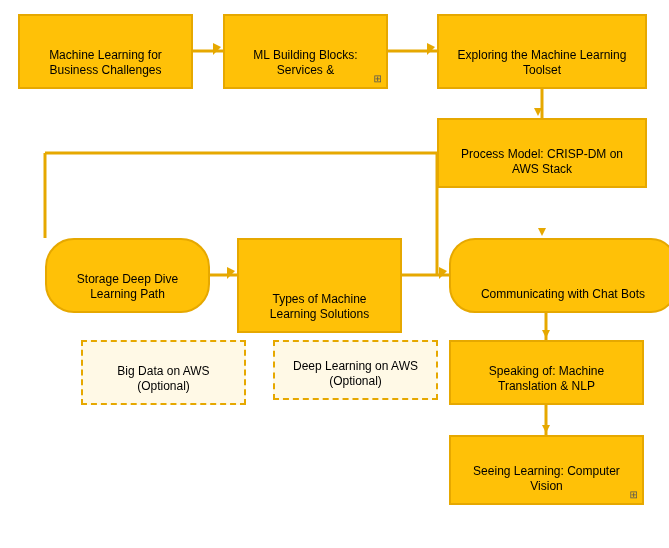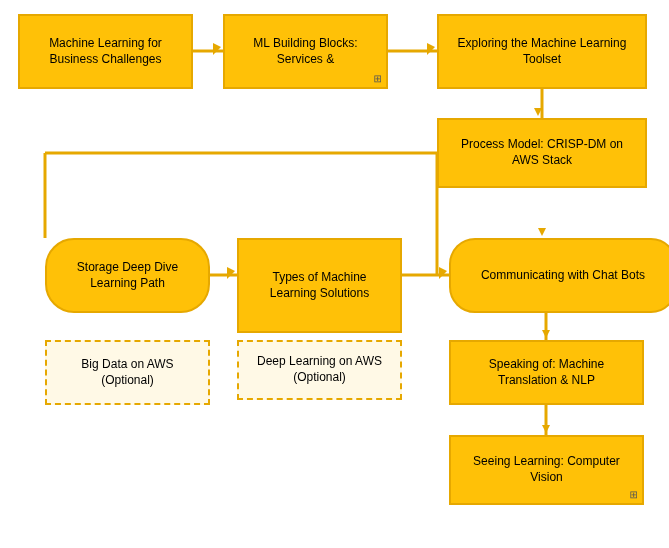--- a/index.html
+++ b/index.html
@@ -19,26 +19,27 @@
     .node {
       position: absolute;
       background: #FFC107;
       border: 2px solid #E6A800;
       padding: 8px 10px;
       text-align: center;
       font-size: 12px;
       font-weight: 500;
       line-height: 1.3;
       display: flex;
-      align-items: center;
+      align-items: flex-end;
       justify-content: center;
     }
     .node.dashed {
       background: #FFF9E6;
       border: 2px dashed #E6A800;
+      margin-left: 36px;
     }
     svg.connectors {
       position: absolute;
       top: 0;
       left: 0;
       width: 669px;
       height: 548px;
       pointer-events: none;
     }
     .expand-icon {

